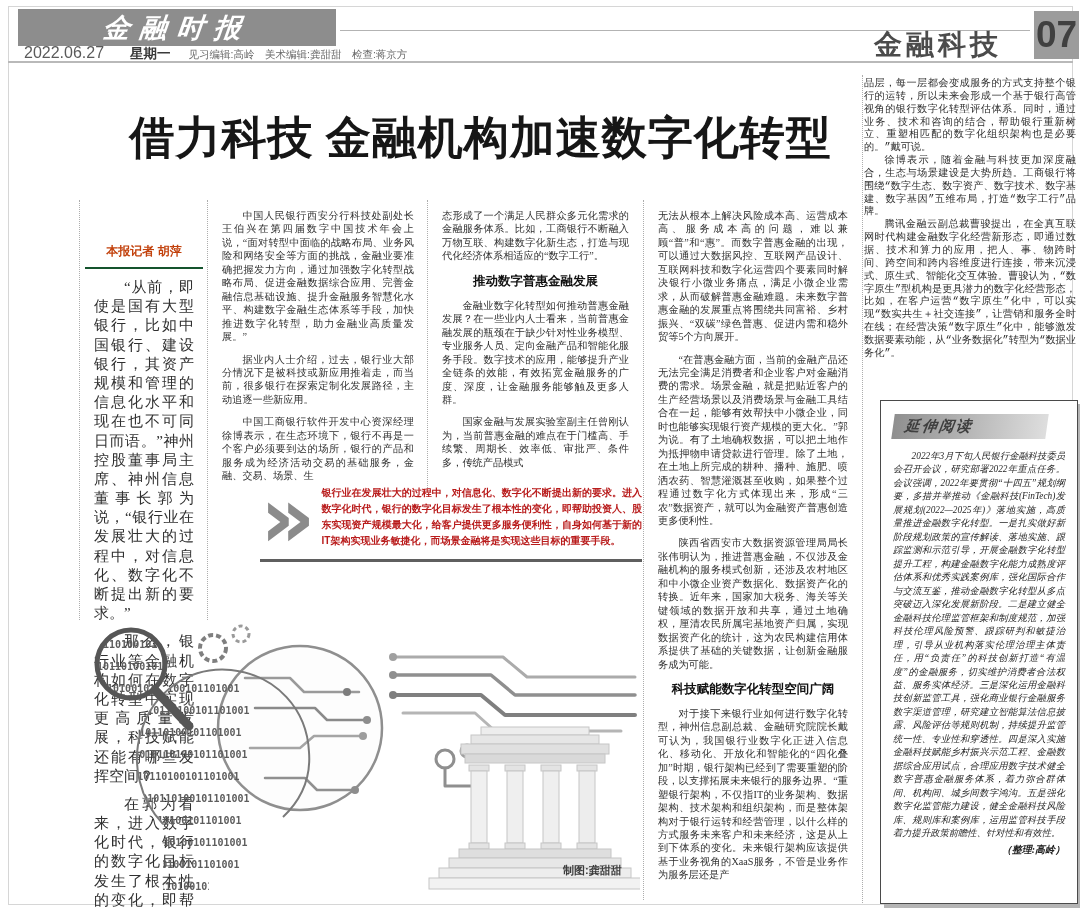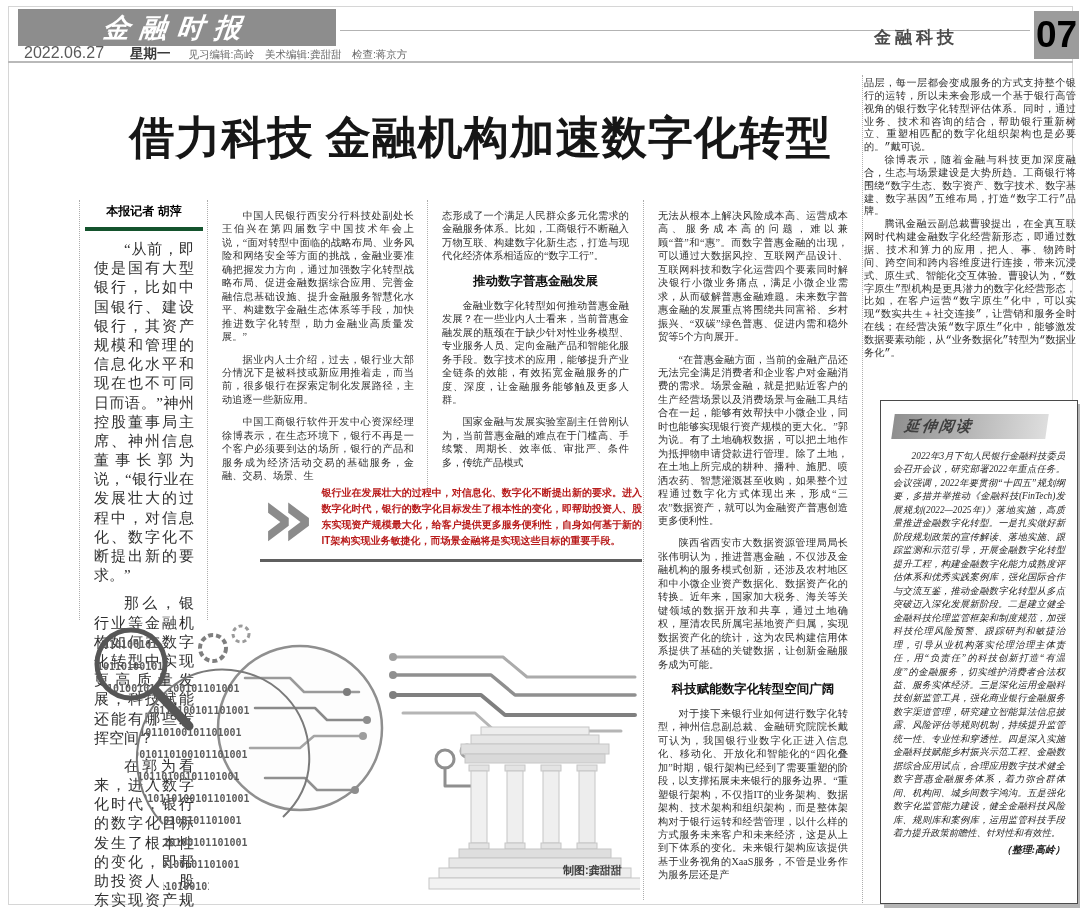--- a/index.html
+++ b/index.html
@@ -13,43 +13,43 @@
             background:#8d8d8d;display:flex;align-items:center;justify-content:center;}
   .logo-box span{color:#fff;font-family:"DejaVu Serif",serif;font-style:italic;
                  font-weight:bold;font-size:27px;letter-spacing:10px;transform:skewX(-6deg);}
   .mast-line{position:absolute;left:340px;top:30px;width:690px;border-top:1px solid #b3b3b3;}
   .date-row{position:absolute;left:24px;top:44px;white-space:nowrap;}
   .date-row .date{font-size:16px;color:#5a5a5a;font-family:"Liberation Sans",sans-serif;}
   .date-row .weekday{font-size:13.5px;font-weight:bold;color:#3a3a3a;margin-left:22px;
                      font-family:"Liberation Sans",sans-serif;}
   .date-row .editors{font-size:10.5px;color:#6a6a6a;margin-left:14px;
                      font-family:"Liberation Sans",sans-serif;}
-  .section-title{position:absolute;left:874px;top:26px;font-size:17px;font-weight:bold;
+  .section-title{position:absolute;left:874px;top:26px;font-size:28px;font-weight:bold;
                  color:#4b4b4b;letter-spacing:4px;font-family:"Liberation Sans",sans-serif;}
   .pagenum{position:absolute;left:1034px;top:11px;width:45px;height:48px;background:#9c9c9c;
-           color:#000000;font-family:"Liberation Sans",sans-serif;font-weight:bold;font-size:37px;
+           color:#404040;font-family:"Liberation Sans",sans-serif;font-weight:bold;font-size:37px;
            display:flex;align-items:center;justify-content:center;}
   .header-rule{position:absolute;left:8px;top:61px;width:1065px;border-top:2px solid #b9b9b9;}
   
   h1.headline{position:absolute;left:85px;top:100px;width:775px;margin:8px;text-align:center;
      font-size:45px;font-weight:bold;color:#161616;letter-spacing:1px;
      font-family:"Liberation Serif",serif;}
   .cols{position:absolute;left:85px;top:200px;width:775px;height:705px;}
   .col{position:absolute;top:0;}
   .col p{margin:9px;font-size:10.2px;line-height:1.32;text-align:justify;text-indent:2em;
          color:#303030;}
   .col p.noindent{text-indent:0;}
   .col1{left:0;width:118px;}
   .col1 p{font-size:15px;line-height:1.28;}
   .col2{left:128px;width:210px;}
   .col3{left:348px;width:205px;}
   .col4{left:564px;width:208px;}
   .byline{font-family:"Liberation Sans",sans-serif;font-weight:bold;font-size:12px;
-          text-align:center;color:#000000;padding:3px 0 7px;border-bottom:4px solid #14532d;
-          margin-bottom:7px;}
+          text-align:center;color:#c2410c;padding:3px 0 7px;border-bottom:2px solid #14532d;
+          margin-bottom:7px;margin-top:40px;}
   .subhead{font-family:"Liberation Sans",sans-serif;font-weight:bold;text-align:center;
            font-size:12.5px;color:#111;margin:10px 0 8px;}
   .divider{position:absolute;top:0;border-left:1px dotted #adadad;width:0;}
   .d0{left:-6px;height:420px;}
   .d1{left:122px;height:420px;}
   .d2{left:342px;height:288px;}
   .d3{left:558px;height:700px;}
   .dright{position:absolute;left:862px;top:75px;height:828px;border-left:1px dotted #adadad;}
   
   .pullquote{position:absolute;left:175px;top:285px;width:382px;z-index:3;

